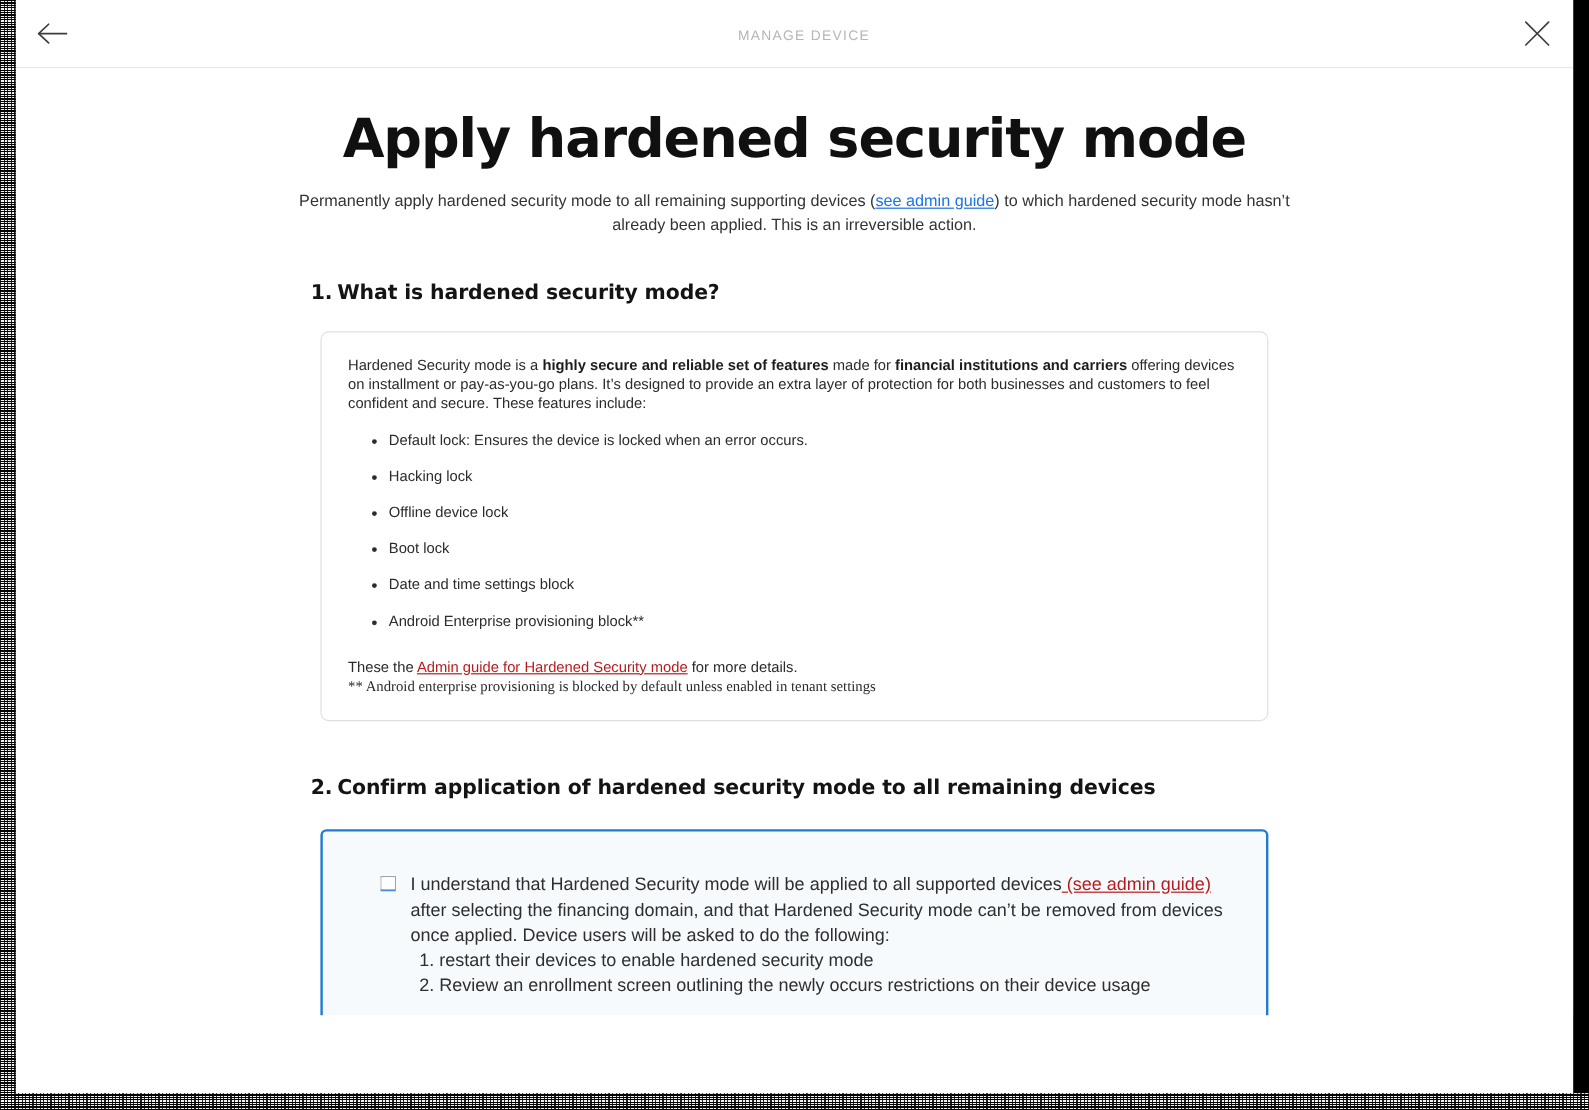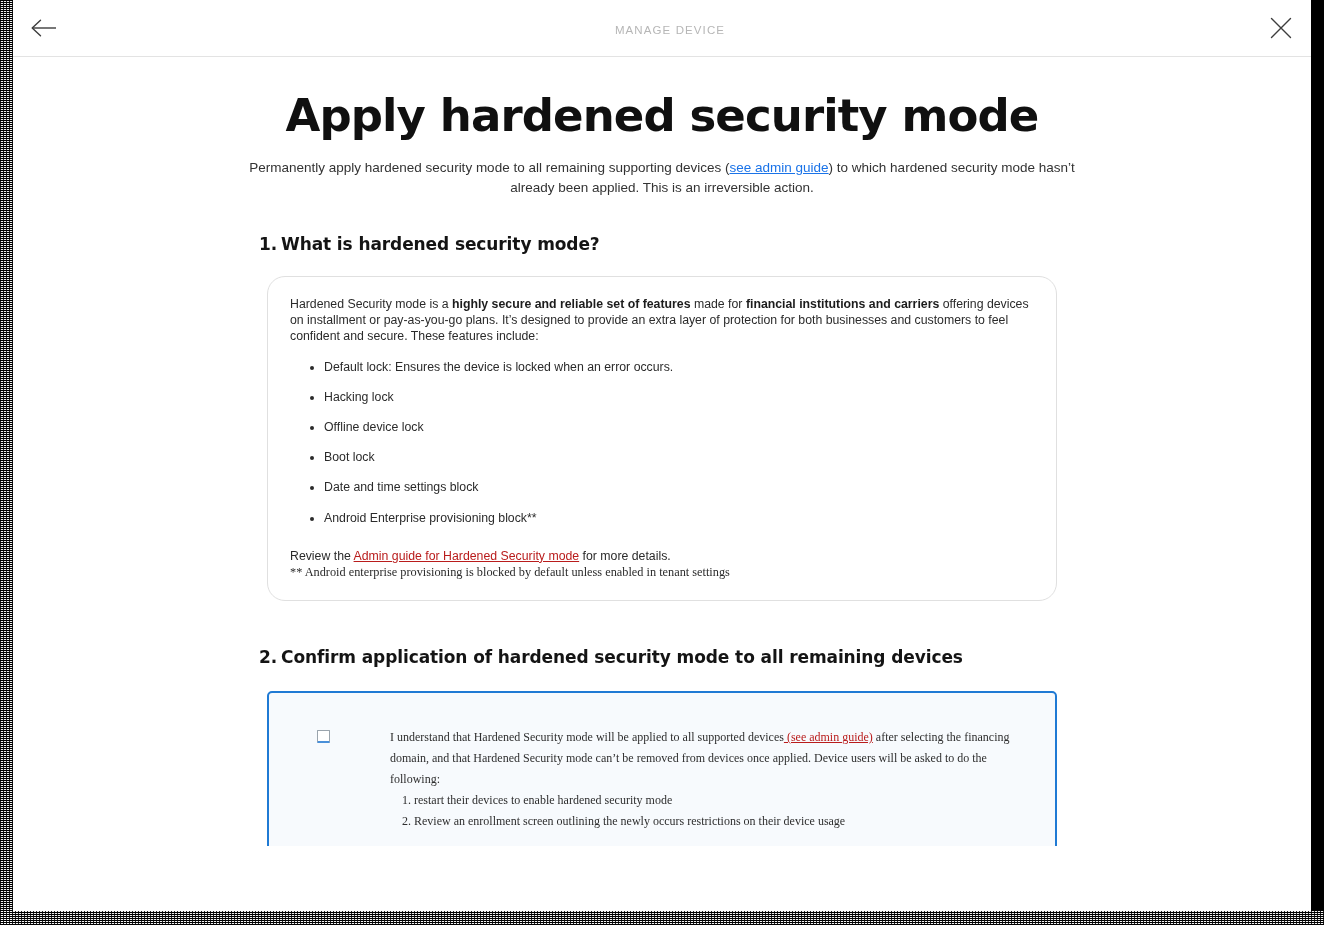--- a/index.html
+++ b/index.html
@@ -117,21 +117,21 @@
   }
   #section-1-heading { margin-top: 36px; padding-left: 2px; }
   #section-2-heading { margin-top: 46px; padding-left: 2px; }
   .section-num { width: 22px; flex: none; }
 
   
   #info-card {
     width: 790px;
     margin: 22px auto 0;
     border: 1px solid #e0e0e0;
-    border-radius: 18px;
+    border-radius: 7px;
     background: #ffffff;
     padding: 19px 22px 20px 22px;
     font-size: 12.3px;
     line-height: 16.2px;
     color: #2b2b2b;
     font-family: "Liberation Sans", sans-serif;
   }
   #info-card b { font-weight: 700; color: #1c1c1c; }
   #feature-list {
     margin: 4px 0 0 0;
@@ -160,25 +160,24 @@
     width: 13px; height: 13px;
     margin-top: 3px;
     margin-right: 12px;
     background: #ffffff;
     border: 1px solid #9aa4ad;
     border-bottom: 2px solid #4a90d9;
     border-radius: 1px;
     cursor: pointer;
   }
   #confirm-text {
-    font-size: 12px;
+    font-size: 15px;
     line-height: 21px;
     color: #2e2e2e;
-    font-family: Liberation Serif, serif;
-    margin-left: 48px;
+    font-family: Liberation Sans, sans-serif;
   }
   #confirm-steps {
     margin: 0;
     padding-left: 24px;
     list-style: decimal;
   }
   #confirm-steps li { line-height: 21px; }
 
   
   #footer {
@@ -248,21 +247,21 @@
 
           <ul id="feature-list">
             <li>Default lock: Ensures the device is locked when an error occurs.</li>
             <li>Hacking lock</li>
             <li>Offline device lock</li>
             <li>Boot lock</li>
             <li>Date and time settings block</li>
             <li>Android Enterprise provisioning block**</li>
           </ul>
 
-          <p class="card-para" id="review-line"><span>Review the </span><a class="link-muted">Admin guide for Hardened Security mode</a><span> for more details.</span></p>
+          <p class="card-para" id="review-line"><span>These the </span><a class="link-muted">Admin guide for Hardened Security mode</a><span> for more details.</span></p>
 
 
           <p class="card-para" id="footnote-2">** Android enterprise provisioning is blocked by default unless enabled in tenant settings</p>
         </div>
 
         <div class="section-heading" id="section-2-heading">
           <span class="section-num">2.</span>
           <span>Confirm application of hardened security mode to all remaining devices</span>
         </div>
 

